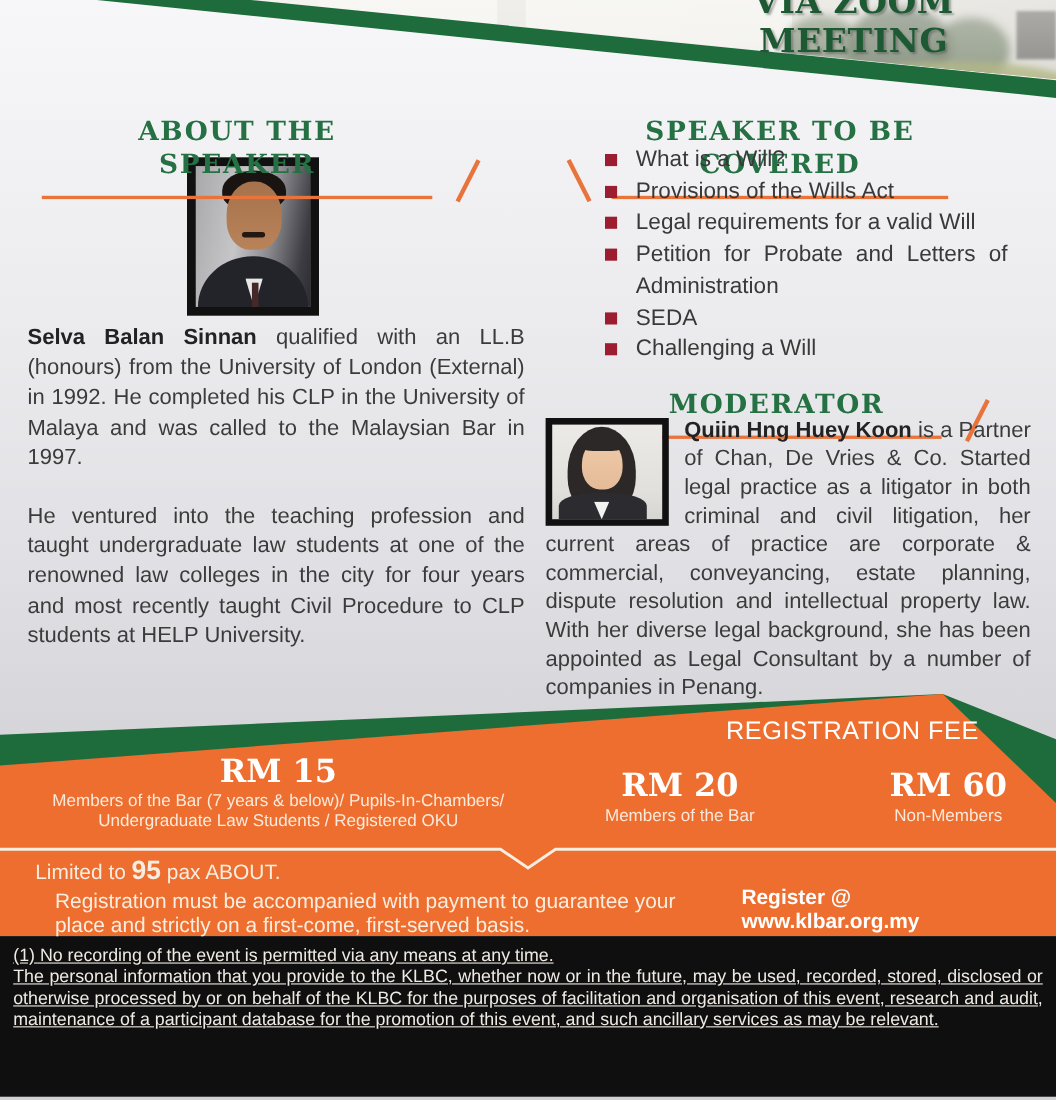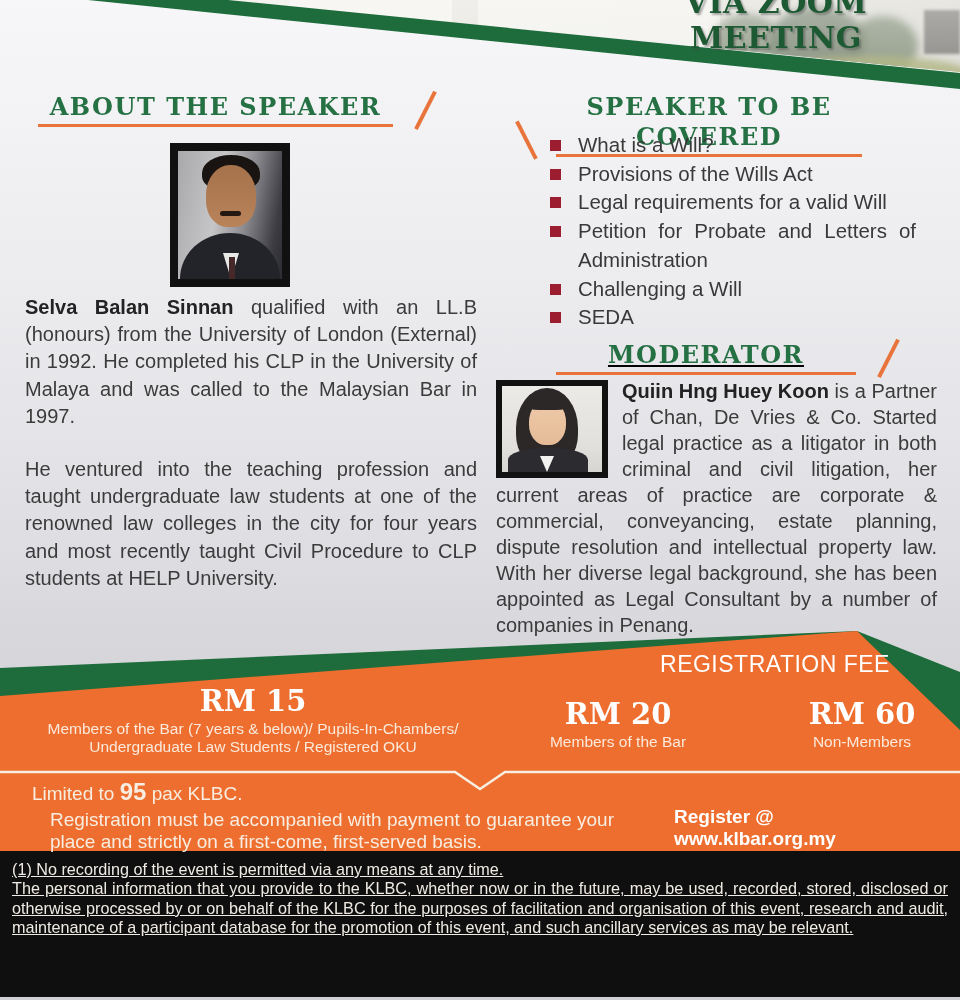--- a/index.html
+++ b/index.html
@@ -27,21 +27,21 @@
     position:absolute; left:606px; top:-15px; width:340px; z-index:5;
     font-family:"DejaVu Serif", serif; font-weight:bold; font-size:30px;
     letter-spacing:.5px; color:#1d5a33; text-align:center;
     text-shadow:2px 2px 2px rgba(70,70,70,.45);
   }
   
   svg.deco { position:absolute; left:0; top:0; z-index:2; }
   
   .sec-head { position:absolute; z-index:4; }
   .sec-head h2 {
-    margin:0; font-family:"DejaVu Serif", serif; font-weight:bold;
+    margin:12px; font-family:"DejaVu Serif", serif; font-weight:bold;
     font-size:24px; letter-spacing:1.5px; color:#257144; text-align:center; line-height:30px;
   }
   .underline { position:absolute; left:0; right:0; bottom:-5px; height:3px; background:#e8743c; }
   .slash { position:absolute; width:3.5px; height:42px; background:#e8743c; bottom:-7px; }
   .slash.right { right:-24px; transform-origin:bottom center; transform:rotate(27deg); }
   .slash.left  { left:-22px;  transform-origin:bottom center; transform:rotate(-27deg); }
   
   .speaker-photo {
     position:absolute; left:170px; top:143px; width:104px; height:128px;
     border:8px solid #111; background:linear-gradient(100deg,#a8a8aa 0%,#c6c6c8 38%,#8d8d92 62%,#3c3c42 88%,#2c2c32 100%);
@@ -165,29 +165,29 @@
     <li>
         <span class="bullet"></span>
         <span class="t">Legal requirements for a valid Will</span>
       </li>
     <li>
         <span class="bullet"></span>
         <span class="t">Petition for Probate and Letters of Administration</span>
       </li>
     <li>
         <span class="bullet"></span>
+        <span class="t">SEDA</span>
+      </li>
+    <li>
+        <span class="bullet"></span>
         <span class="t">Challenging a Will</span>
       </li>
-    <li>
-        <span class="bullet"></span>
-        <span class="t">SEDA</span>
-      </li>
   </ul>
 
-  <div class="sec-head" style="left:556px; top:340px; width:300px;text-decoration:underline;">
+  <div class="sec-head" style="left:556px; top:340px; width:300px;">
     <h2>MODERATOR</h2>
     <div class="underline"></div>
     <div class="slash right"></div>
   </div>
   <div class="mod-bio">
     <div class="moderator-photo">
       <div class="md-hair"></div>
       <div class="md-face"></div>
       <div class="md-bangs"></div>
       <div class="md-blazer"></div>
@@ -206,21 +206,21 @@
     <div class="price">RM 20</div>
     <div class="aud">Members of the Bar</div>
   </div>
   <div class="fee fee3">
     <div class="price">RM 60</div>
     <div class="aud">Non-Members</div>
   </div>
 
   <div class="limited">
     <div class="l1">
-      <span>Limited to </span><span class="big">95</span><span> pax KLBC.</span>
+      <span>Limited to </span><span class="big">95</span><span> pax ABOUT.</span>
     </div>
     <div class="note">Registration must  be accompanied with payment to guarantee your place and strictly on a first-come, first-served basis.</div>
   </div>
   <div class="register-url">Register @ www.klbar.org.my</div>
 
   <div class="footer">
     <p>(1) No recording of the event is permitted via any means at any time.</p>
     <p>The personal information that you provide to the KLBC, whether now or in the future, may be used, recorded, stored, disclosed or otherwise processed by or on behalf of the KLBC for the purposes of facilitation and organisation of this event, research and audit, maintenance of a participant database for the promotion of this event, and such ancillary services as may be relevant.</p>
   </div>
 

